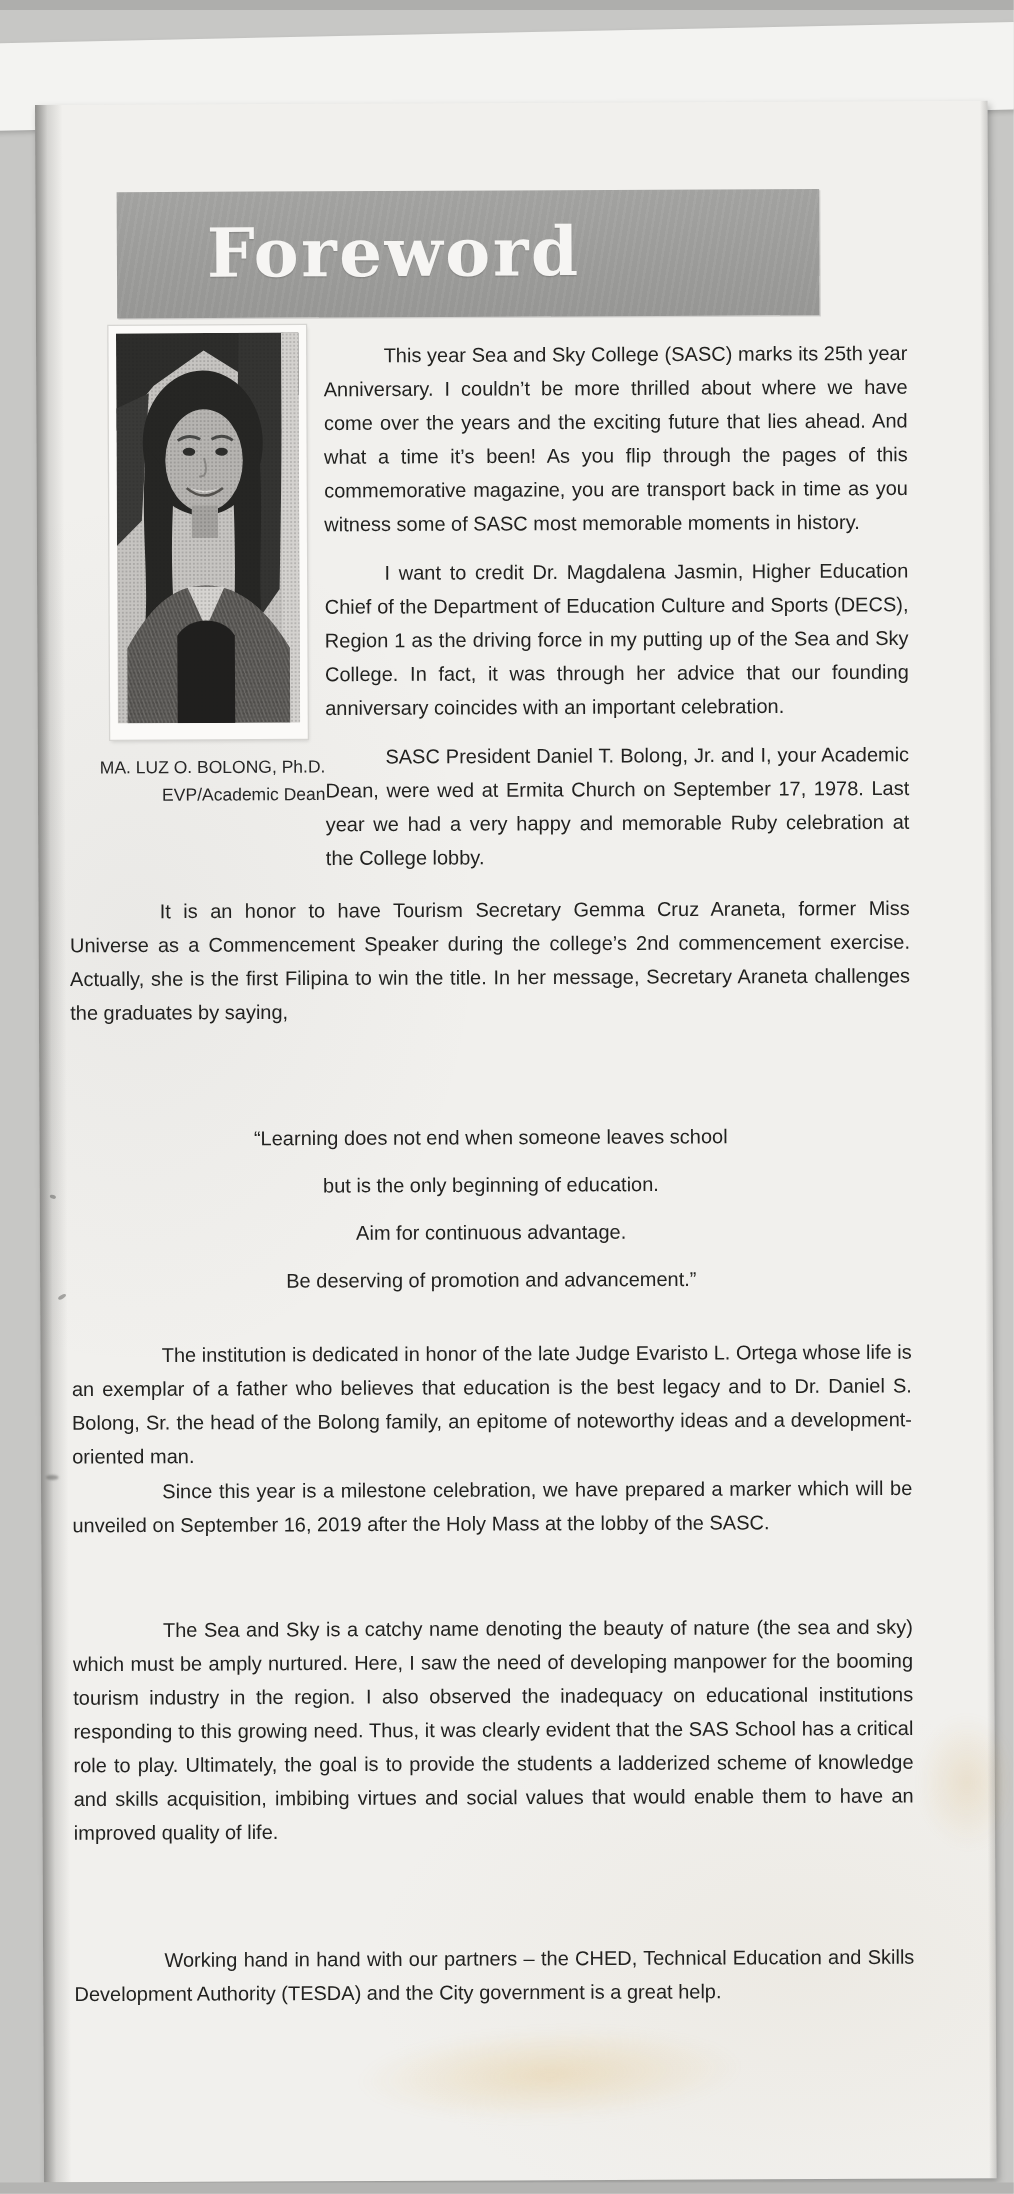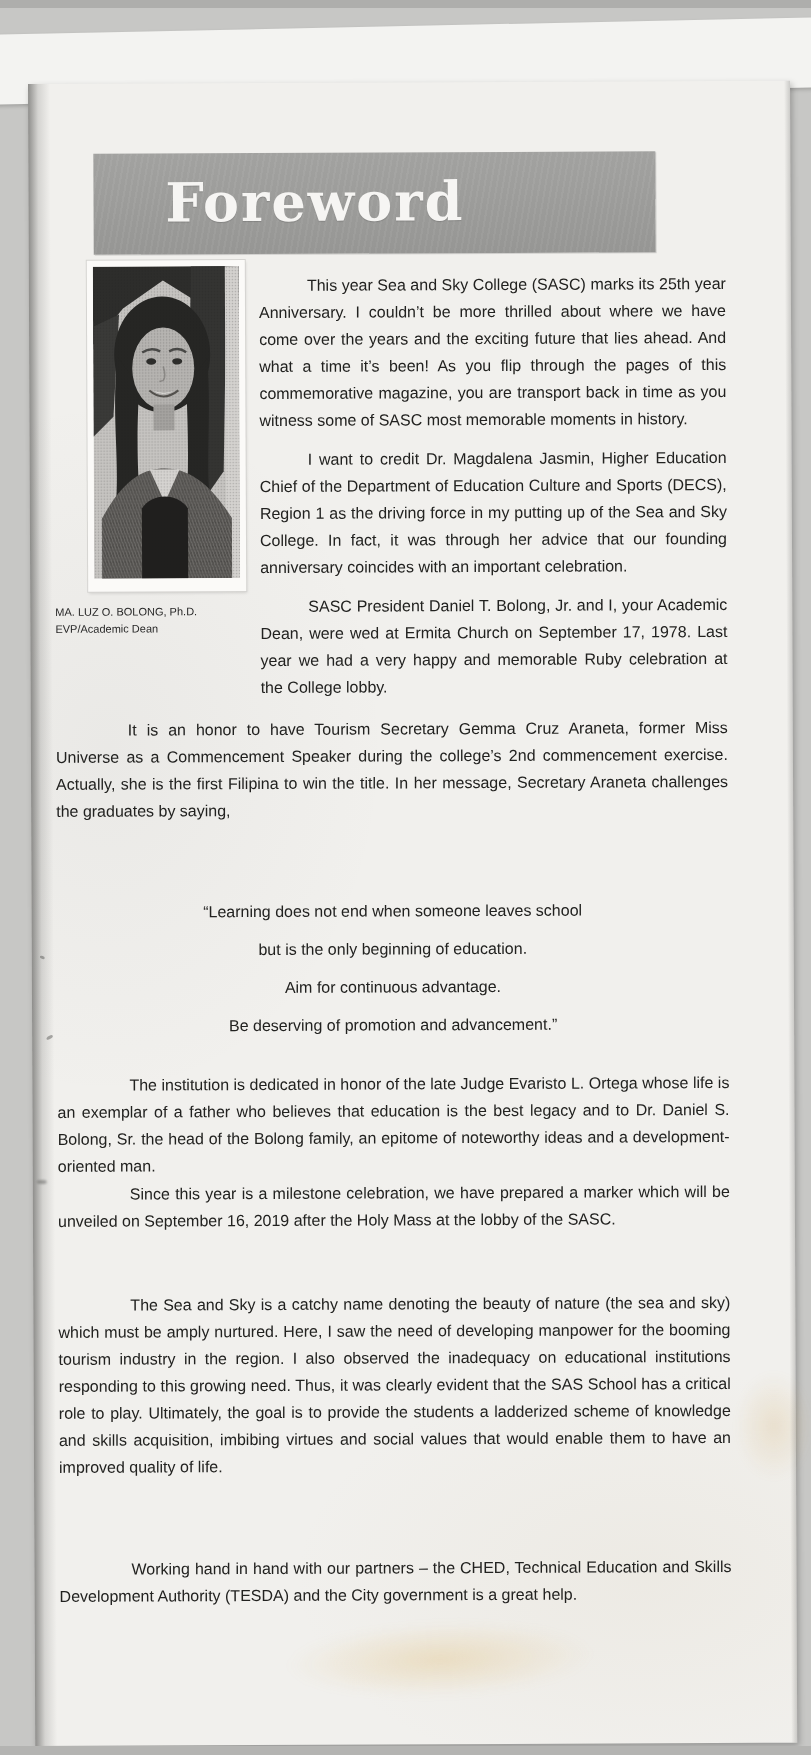--- a/index.html
+++ b/index.html
@@ -59,22 +59,22 @@
   }
   .photo-col{width:205px;flex:0 0 205px;}
   .photo-frame{
     width:146px;margin-left:33px;
     background:#fbfaf8;
     padding:6px 6px 13px 6px;
     box-shadow:0 0 0 1px #d6d5d2, 1px 2px 3px rgba(0,0,0,.12);
   }
   .photo-frame svg{display:block;width:146px;height:312px;}
   .photo-caption{
-    margin-top:12px;text-align:left;
-    font-size:11px;line-height:1.55;color:#262626;
+    margin-top:12px;text-align:right;
+    font-size:14px;line-height:1.55;color:#262626;
   }
   .text-col{flex:1;padding-top:12px;}
 
   
   .para{
     font-size:16px;line-height:27px;color:#222220;
     text-align:justify;margin:0 0 12px 0;
   }
   .text-col .para{text-indent:48px;}
   .fullwide{position:absolute;left:25px;width:672px;}

